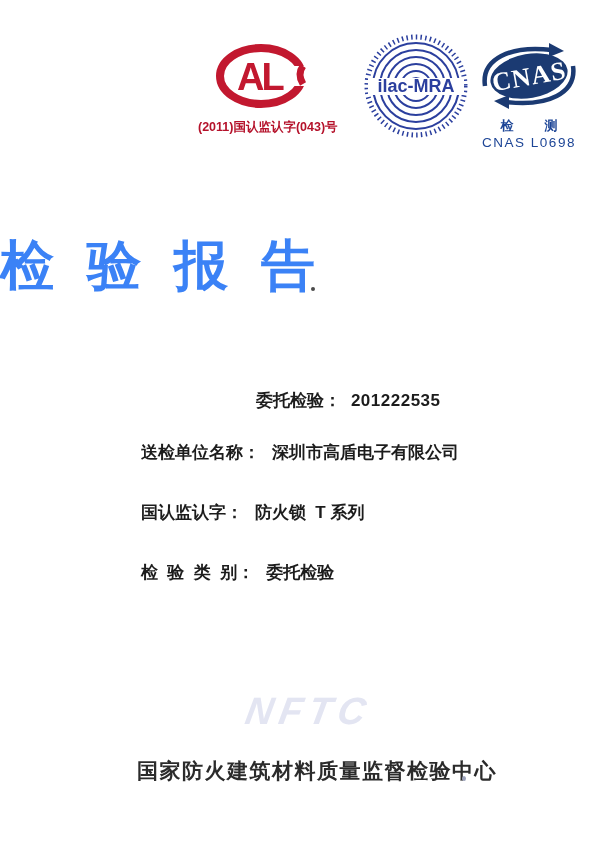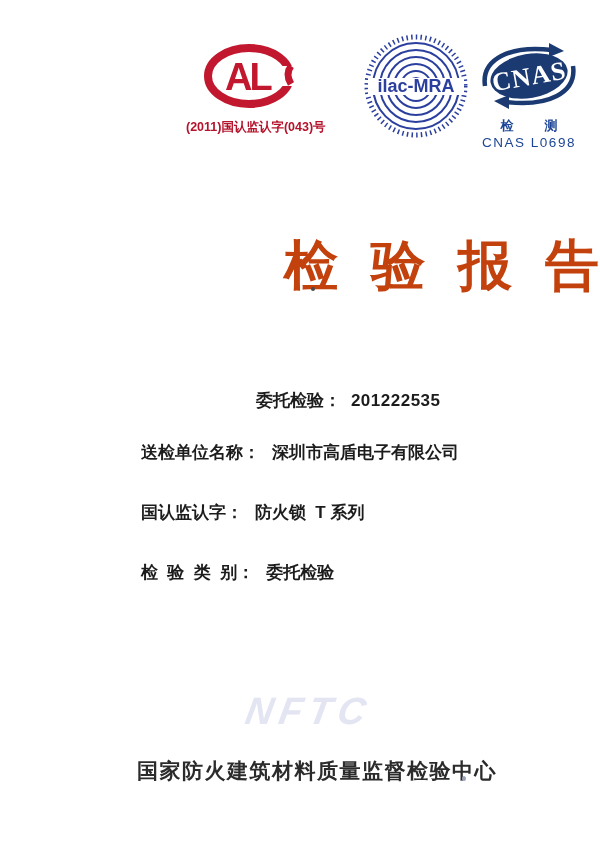--- a/index.html
+++ b/index.html
@@ -5,33 +5,33 @@
   html,body{margin:0;padding:0;background:#ffffff;}
   .page{
     position:relative;width:600px;height:850px;background:#ffffff;overflow:hidden;
     font-family:"Liberation Sans", sans-serif;color:#222;
   }
   
   .logo{position:absolute;text-align:center;}
   .logo-cma{left:44px;top:58px;width:122px;}
   .cma-cert{margin-top:4px;font-family:"Liberation Serif", serif;font-weight:bold;
     font-size:14px;letter-spacing:1px;color:#a8122a;}
-  .logo-cal{left:186px;top:44px;width:130px;}
+  .logo-cal{left:198px;top:44px;width:130px;}
   .cal-cert{margin-top:3px;font-weight:600;font-size:12.5px;color:#b5122b;white-space:nowrap;}
   .logo-ilac{left:364px;top:34px;width:104px;}
   .logo-cnas{left:476px;top:40px;width:106px;}
   .cnas-line1{margin-top:1px;font-weight:bold;font-size:13px;color:#1d4596;
     white-space:pre;letter-spacing:8px;padding-left:8px;}
   .cnas-line2{font-weight:normal;font-size:13.5px;color:#1d4596;letter-spacing:1.5px;white-space:nowrap;}
   svg text{font-family:"Liberation Sans", sans-serif;}
   .serif-text{font-family:"Liberation Serif", serif;}
   
   .title{
     position:absolute;left:0;right:0;top:230px;margin:0;padding-left:0;
-    text-align:right;font-size:54px;font-weight:bold;color:#c2410c;
+    text-align:left;font-size:54px;font-weight:bold;color:#3b82f6;
     white-space:pre;letter-spacing:1px;
   }
   
   .report-no{position:absolute;left:237px;top:369px;font-size:17px;font-weight:600;color:#1c1c1c;white-space:pre;}
   .report-no .fvalue{margin-left:10px;letter-spacing:0.5px;}
   .field{position:absolute;left:122px;font-size:17px;font-weight:600;color:#1c1c1c;white-space:pre;}
   .field .fvalue{margin-left:12px;}
   .f0{top:421px;} .f1{top:481px;} .f2{top:541px;}
   
   .watermark{

